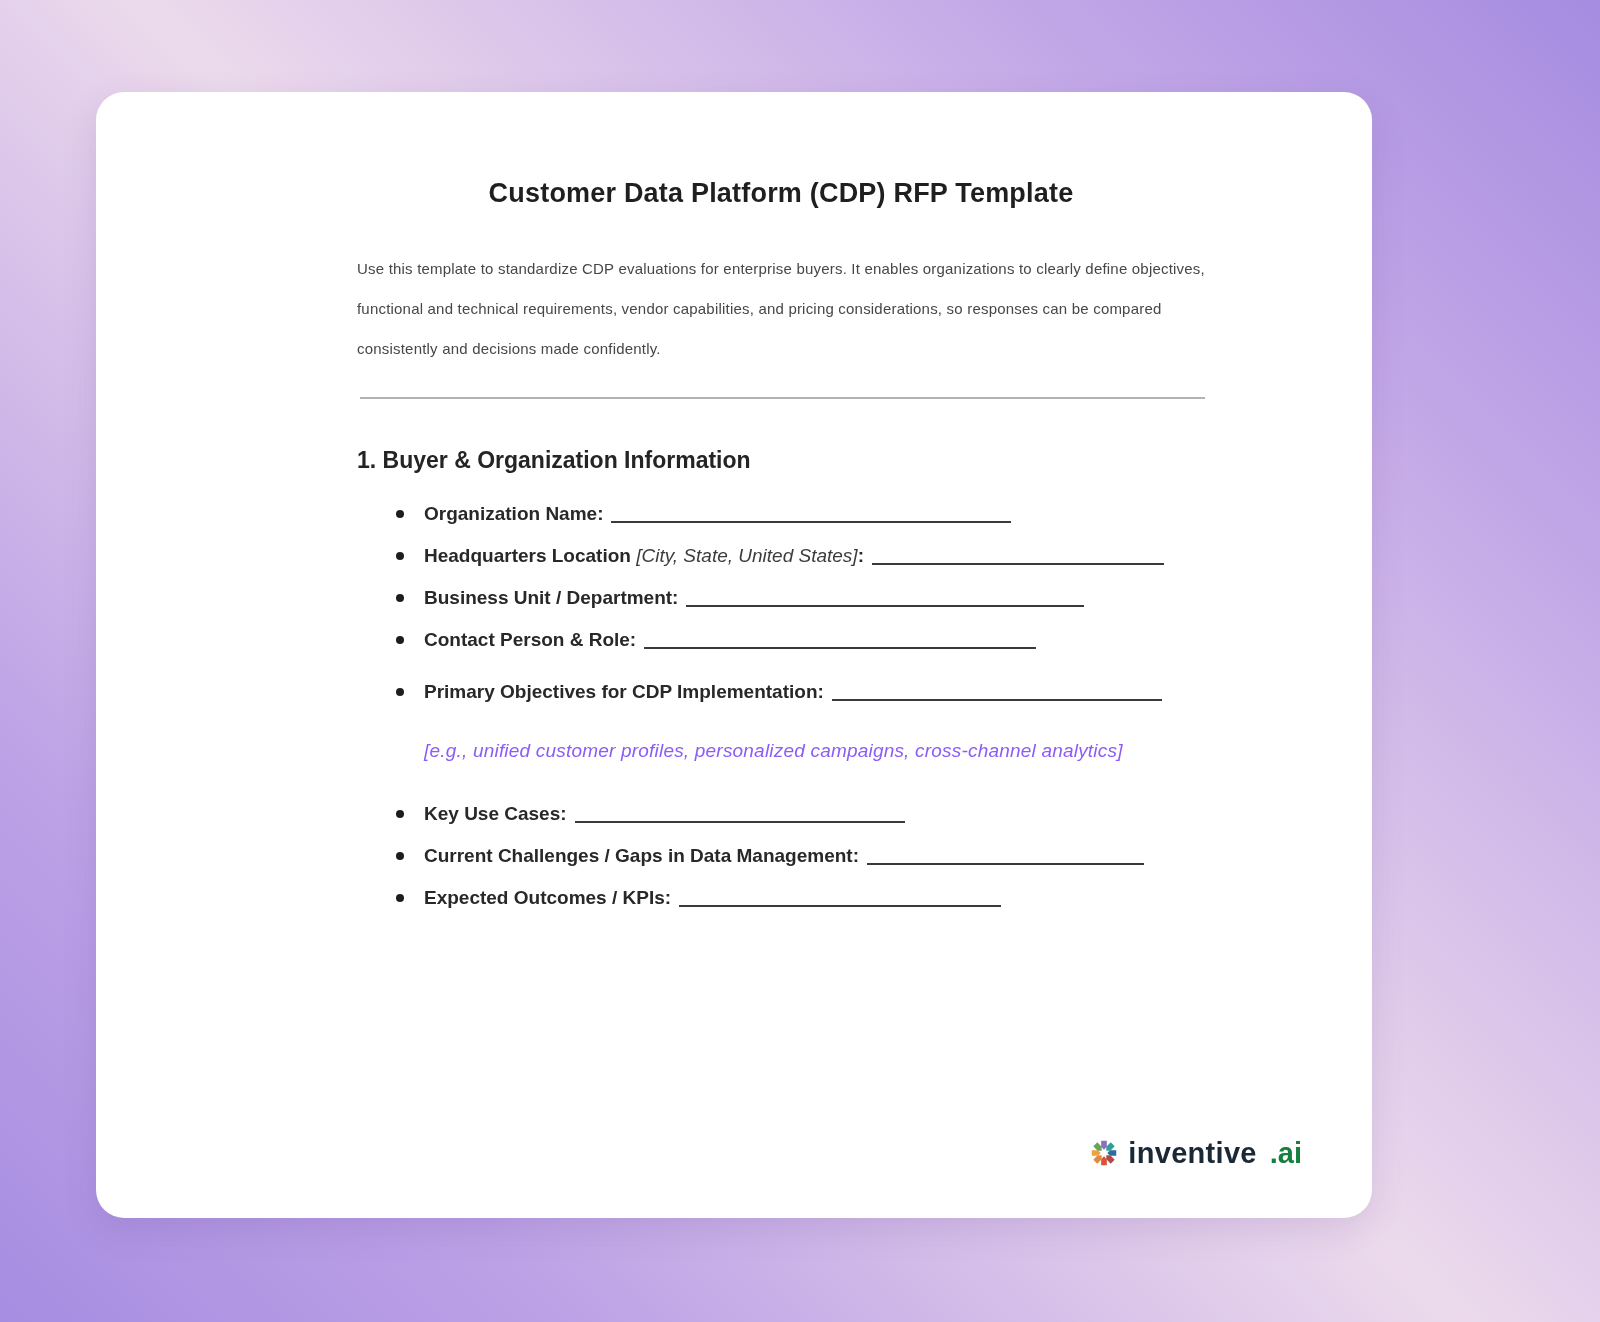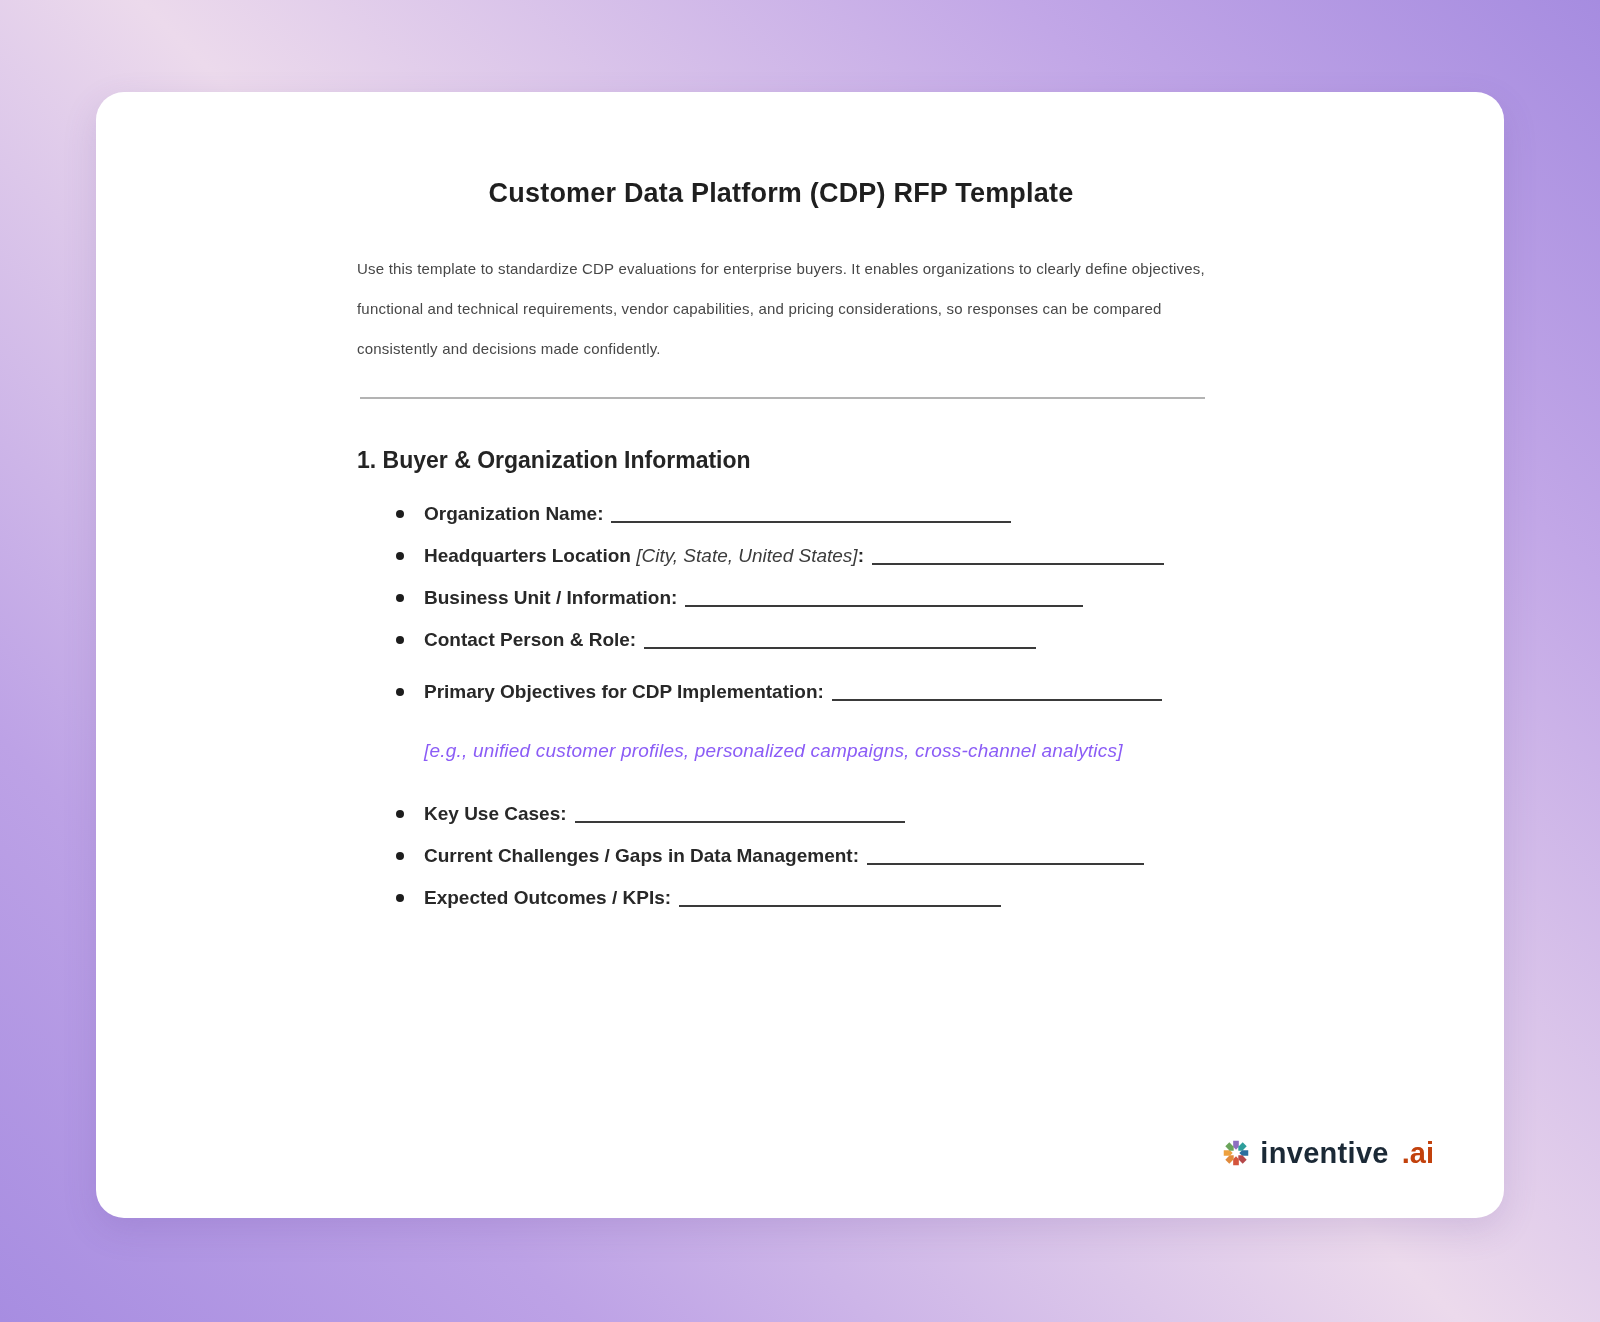--- a/index.html
+++ b/index.html
@@ -16,21 +16,21 @@
       #bda2e6 20%,
       #ecdaec 50%,
       #c2a7e7 80%,
       #a68ce0 100%);
     overflow: hidden;
   }
   .card {
     position: absolute;
     left: 96px;
     top: 92px;
-    width: 1408px;
+    width: 1276px;
     height: 1126px;
     background: #ffffff;
     border-radius: 28px;
     box-shadow: 0 12px 34px rgba(92, 63, 148, 0.16);
   }
   .doc {
     position: absolute;
     left: 261px;
     top: 0;
     width: 848px;
@@ -112,21 +112,21 @@
   }
   .logo-text {
     font-size: 29px;
     font-weight: bold;
     color: #1b2936;
     letter-spacing: 0.3px;
   }
   .logo-tld {
     font-size: 29px;
     font-weight: bold;
-    color: #c2410c;
+    color: #15803d;
     margin-left: 6px;
   }
   .spacer-after-first { margin-bottom: 18px; }
 </style>
 </head>
 <body>
 
 <div class="card">
   <div class="doc">
 
@@ -139,21 +139,21 @@
     <h2 class="section-heading">1. Buyer &amp; Organization Information</h2>
 
     <ul class="fields">
       <li>
         <span class="lbl">Organization Name:</span><span class="it"></span><span class="lbl"></span><span class="blank" style="width:400px"></span>
       </li>
       <li>
         <span class="lbl">Headquarters Location</span><span class="it"> [City, State, United States]</span><span class="lbl">:</span><span class="blank" style="width:292px"></span>
       </li>
       <li>
-        <span class="lbl">Business Unit / Information:</span><span class="it"></span><span class="lbl"></span><span class="blank" style="width:398px"></span>
+        <span class="lbl">Business Unit / Department:</span><span class="it"></span><span class="lbl"></span><span class="blank" style="width:398px"></span>
       </li>
       <li>
         <span class="lbl">Contact Person &amp; Role:</span><span class="it"></span><span class="lbl"></span><span class="blank" style="width:392px"></span>
       </li>
     </ul>
 
 
     <ul class="fields">
       <li class="spacer-after-first">
         <span class="lbl">Primary Objectives for CDP Implementation:</span><span class="blank" style="width:330px"></span>

